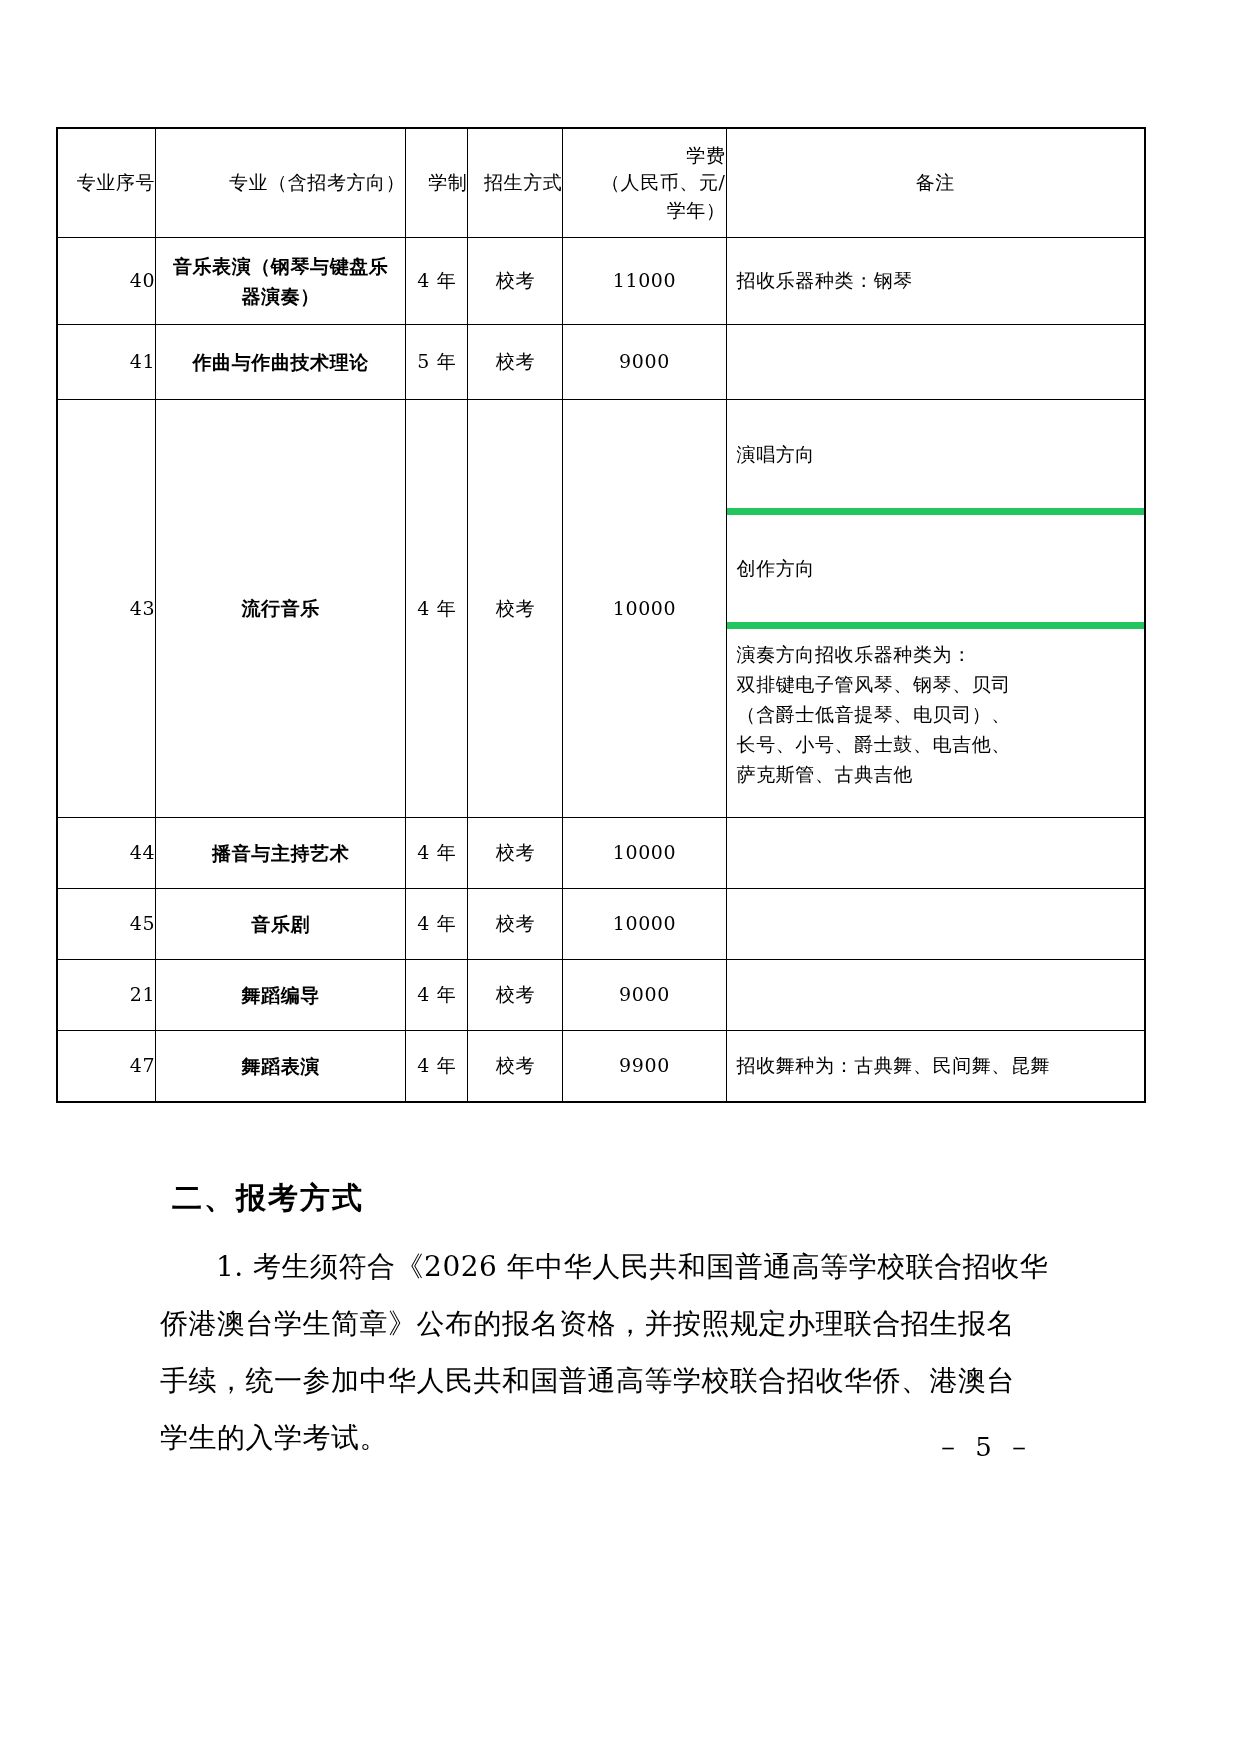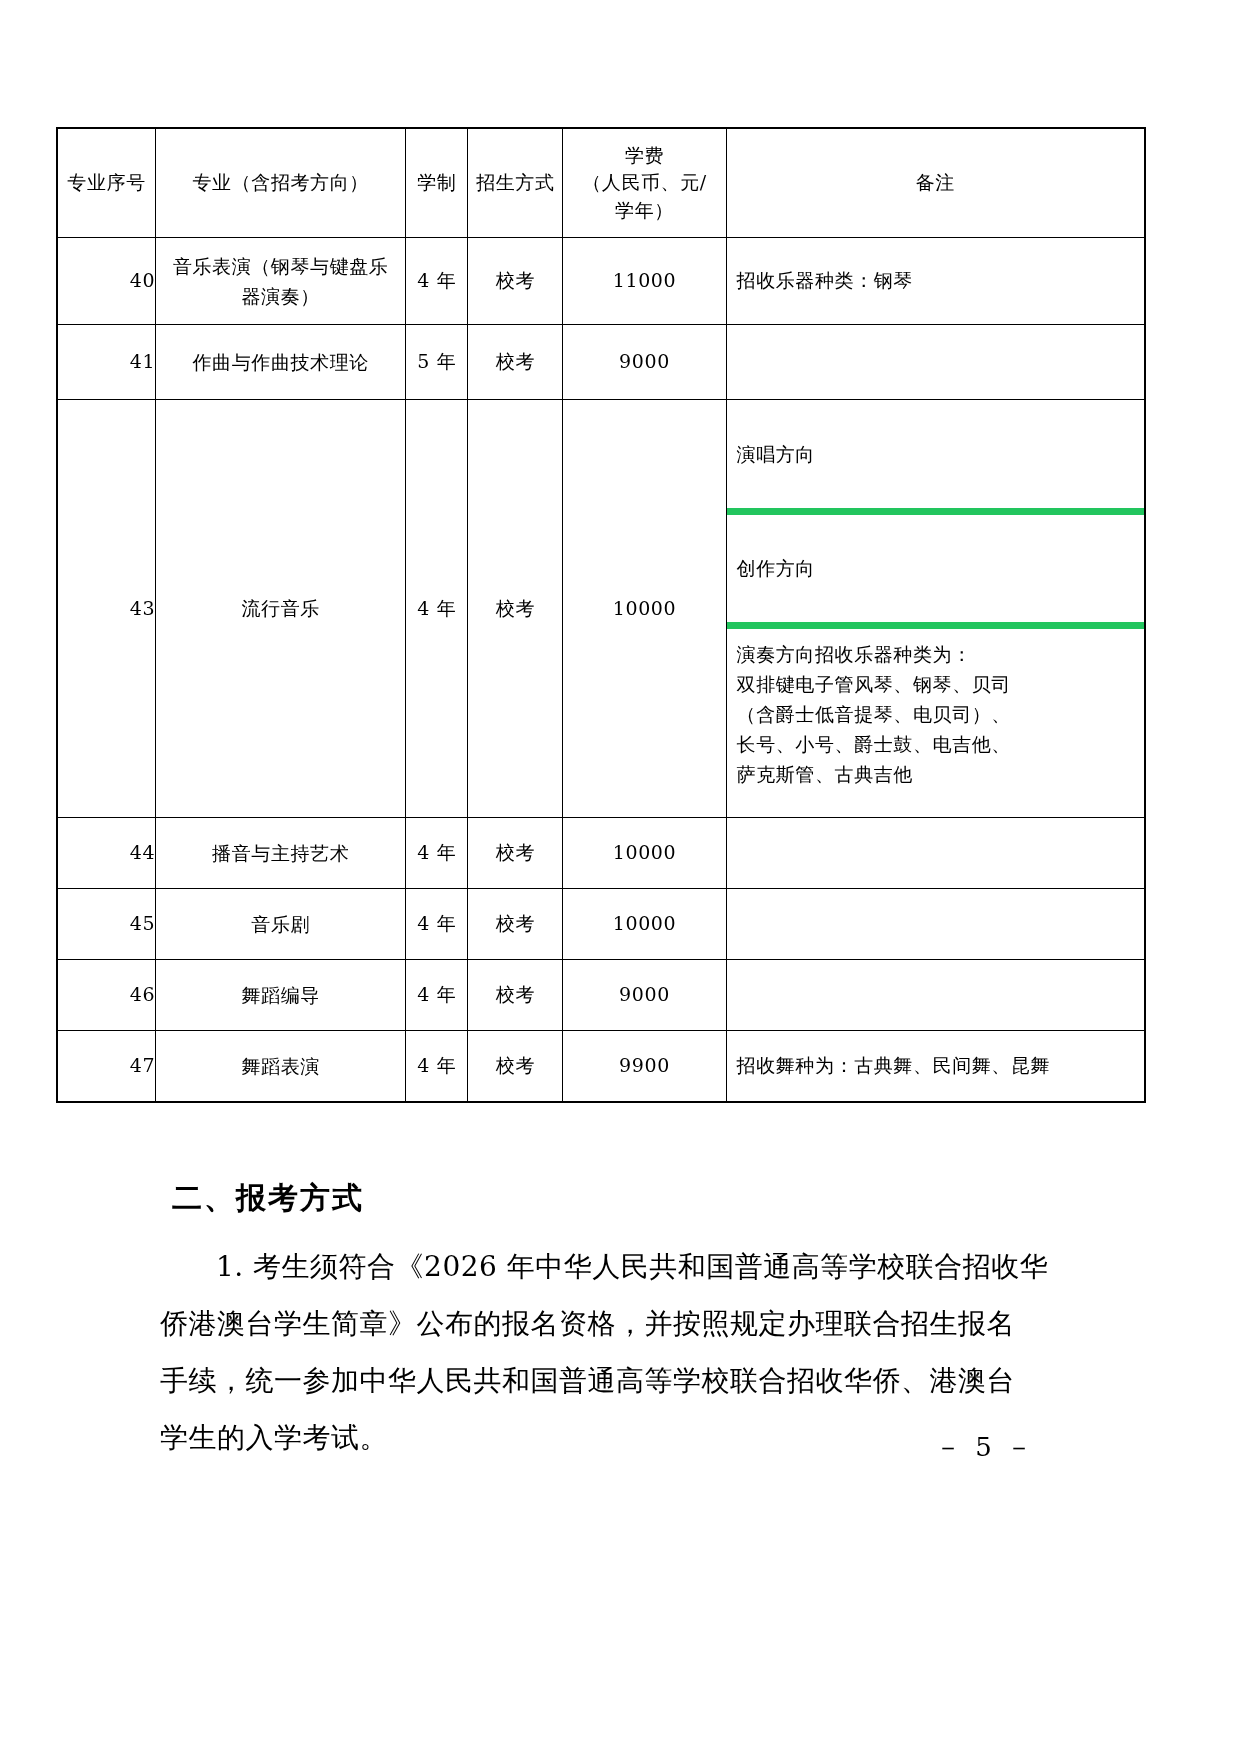--- a/index.html
+++ b/index.html
@@ -56,21 +56,21 @@
   }
 
   .c-seq   { width: 98px;  text-align: right; }
   .c-major { width: 250px; text-align: center; }
   .c-len   { width: 62px;  text-align: center; }
   .c-mode  { width: 95px;  text-align: center; }
   .c-fee   { width: 163px; text-align: center; }
   .c-note  { width: 418px; text-align: left; }
 
   .hdr td {
-    text-align: center;
+    text-align: right;
     height: 108px;
     font-size: 19px;
   }
   .hdr .stacked {
     display: block;
     line-height: 1.45;
   }
 
   .r-tall td { height: 86px; }
   .r-mid  td { height: 74px; }
@@ -86,20 +86,21 @@
   .note-block {
     display: block;
     padding-left: 10px;
     padding-right: 4px;
   }
 
   .major-wrap {
     display: block;
     padding: 4px 10px;
     line-height: 1.6;
+    font-weight: bold;
   }
 
   
   td.note-sub {
     padding: 0;
     vertical-align: middle;
   }
   table.subnote {
     border-collapse: collapse;
     width: 100%;
@@ -256,21 +257,21 @@
             </td>
           <td class="c-len">4 年</td>
           <td class="c-mode">校考</td>
           <td class="c-fee">10000</td>
           <td class="c-note">
               <span class="note-block"></span>
             </td>
         </tr>
 
         <tr class="r-reg">
-          <td class="c-seq">46</td>
+          <td class="c-seq">21</td>
           <td class="c-major">
               <span class="major-wrap">舞蹈编导</span>
             </td>
           <td class="c-len">4 年</td>
           <td class="c-mode">校考</td>
           <td class="c-fee">9000</td>
           <td class="c-note">
               <span class="note-block"></span>
             </td>
         </tr>

